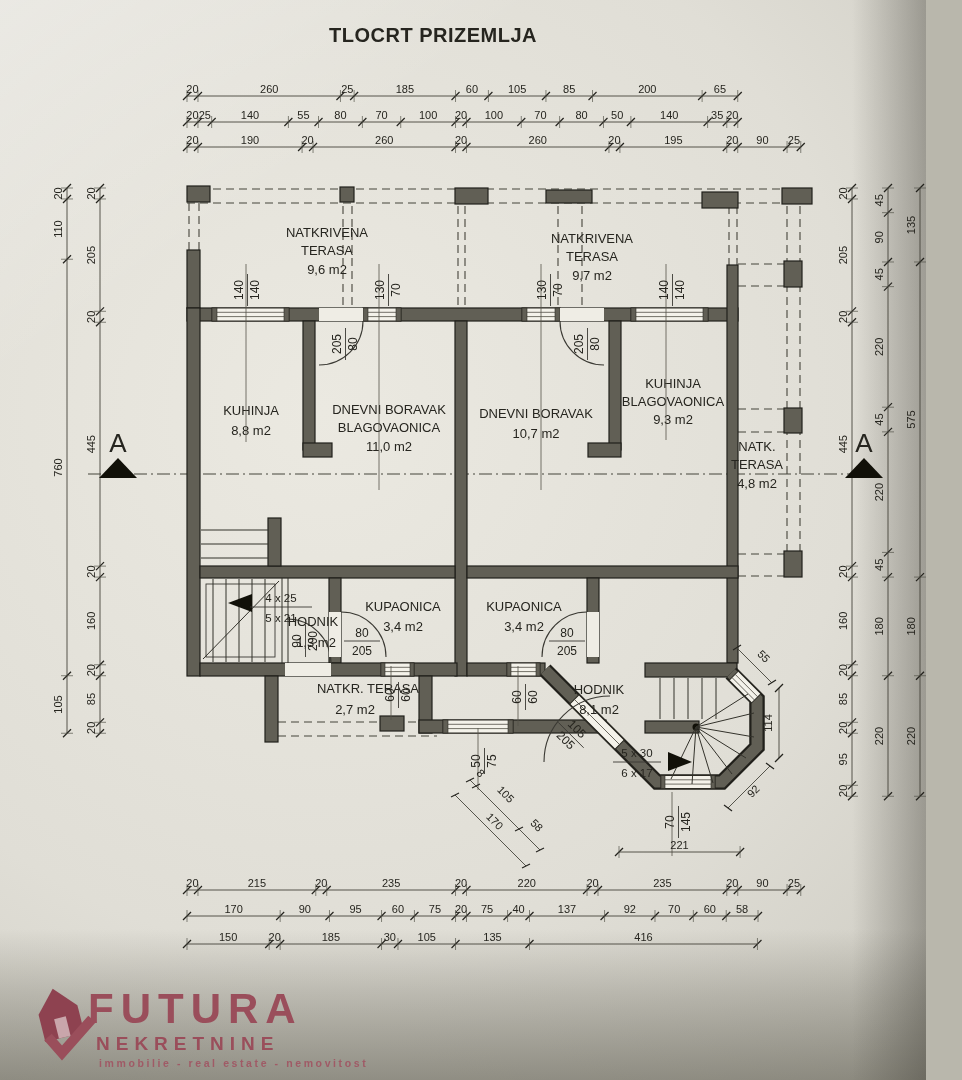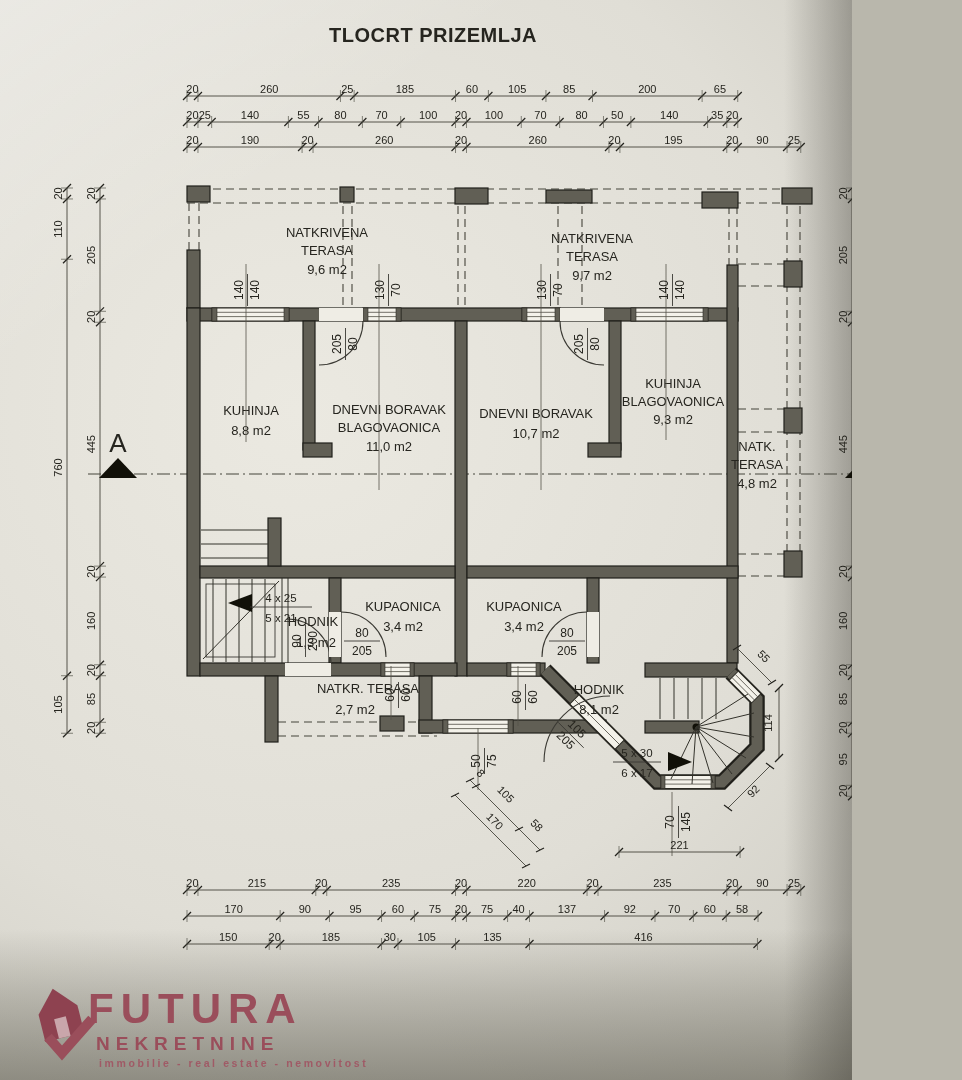--- a/index.html
+++ b/index.html
@@ -1,16 +1,16 @@
 <!DOCTYPE html>
 <html><head>
 <meta charset="utf-8">
 <style>
   html,body{margin:0;padding:0;background:#b9b7ac;}
-  #page{position:relative;width:852px;height:1080px;overflow:hidden;
+  #page{position:relative;width:926px;height:1080px;overflow:hidden;
     background:
       linear-gradient(90deg, rgba(0,0,0,0) 92%, rgba(58,56,48,.38) 100%),
       linear-gradient(0deg, rgba(84,82,70,.55) 0%, rgba(84,82,70,.25) 8%, rgba(0,0,0,0) 14%),
       linear-gradient(145deg, rgba(255,255,255,.33) 0%, rgba(255,255,255,0) 22%),
       radial-gradient(circle at 35% 38%, #ebe9e1, #e0ded6 60%, #cfcdc4 95%);
     font-family:"Liberation Sans", sans-serif;}
   svg{position:absolute;left:0;top:0;}
   svg text{font-family:"Liberation Sans", sans-serif;fill:#26251f;}
   .t-title{font-size:20px;font-weight:bold;letter-spacing:.5px;text-anchor:middle;}
   .rm{font-size:13px;text-anchor:middle;}

